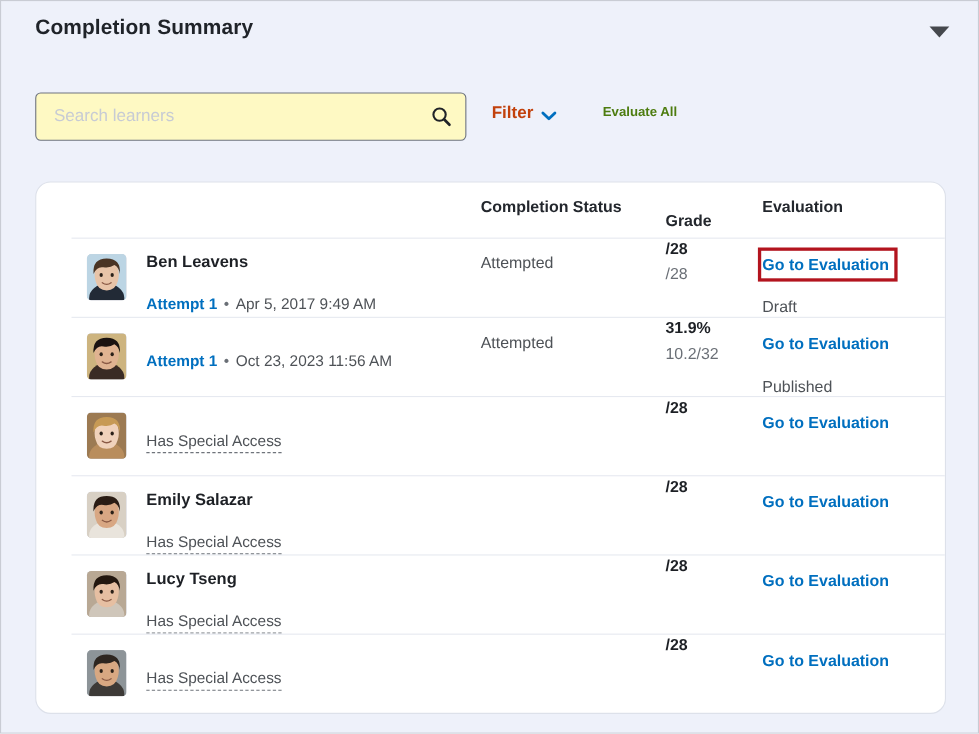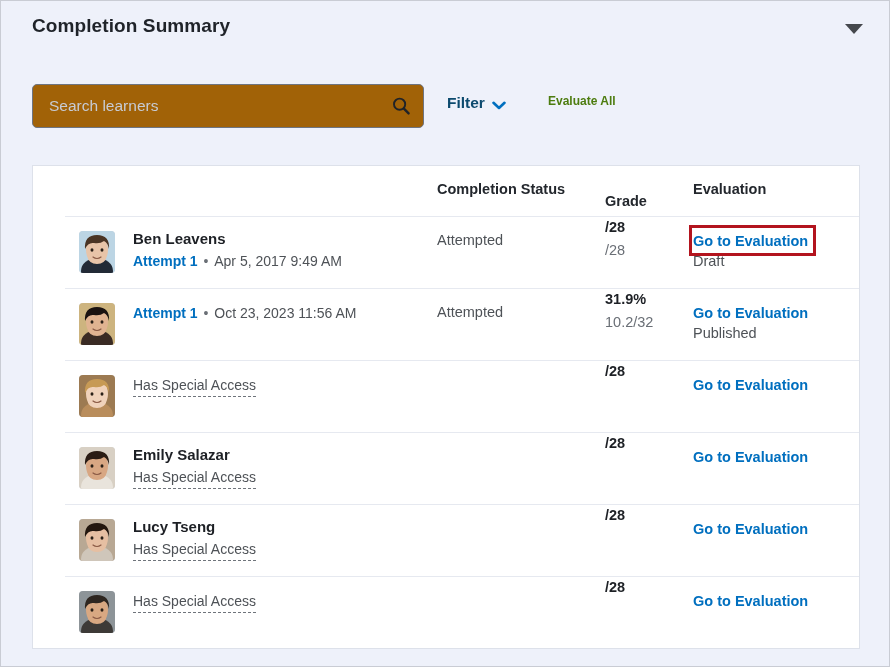--- a/index.html
+++ b/index.html
@@ -62,21 +62,21 @@
     left: 0; top: 78px;
     width: 890px;
     height: 60px;
   }
   .search-wrap {
     position: absolute;
     left: 31px;
     top: 5px;
     width: 392px;
     height: 44px;
-    background: #a16207;
+    background: #fef9c3;
     border: 1px solid #6e7480;
     border-radius: 5px;
     box-sizing: border-box;
   }
   .search-input {
     position: absolute;
     left: 0; top: 0;
     width: 352px;
     height: 42px;
     border: 0;
@@ -107,21 +107,21 @@
     left: 446px;
     top: 15px;
     display: flex;
     align-items: center;
     gap: 7px;
     cursor: pointer;
   }
   .filter-label {
     font-size: 15.5px;
     font-weight: bold;
-    color: #0c4a6e;
+    color: #c2410c;
   }
   .chev-down {
     width: 14px; height: 9px;
     position: relative;
     top: 2px;
   }
   .evaluate-all {
     position: absolute;
     left: 547px;
     top: 15px;
@@ -134,21 +134,21 @@
 
   
   .table-card {
     position: absolute;
     left: 31px;
     top: 164px;
     width: 828px;
     height: 484px;
     background: #ffffff;
     border: 1px solid #dde1ea;
-    border-radius: 0;
+    border-radius: 14px;
     box-sizing: border-box;
     overflow: hidden;
   }
 
   .col-head-row {
     position: absolute;
     left: 0; top: 0;
     width: 100%;
     height: 50px;
   }
@@ -197,21 +197,21 @@
     top: 12px;
   }
   .learner-name {
     font-size: 15px;
     font-weight: bold;
     color: #1d2025;
     line-height: 20px;
     white-space: nowrap;
   }
   .learner-sub {
-    margin-top: 3px;
+    margin-top: 18px;
     font-size: 14px;
     line-height: 19px;
     color: #4e5257;
     white-space: nowrap;
   }
   .attempt-link {
     color: #006fbf;
     font-weight: bold;
     cursor: pointer;
   }
@@ -254,21 +254,21 @@
   .eval-link {
     color: #006fbf;
     font-weight: bold;
     cursor: pointer;
     line-height: 20px;
     display: inline-block;
   }
   .eval-state {
     color: #4e5257;
     line-height: 20px;
-    margin-top: 0;
+    margin-top: 19px;
   }
 
   
   .annot-box {
     position: absolute;
     left: 688px;
     top: 224px;
     width: 127px;
     height: 31px;
     border: 3px solid #b3141e;

